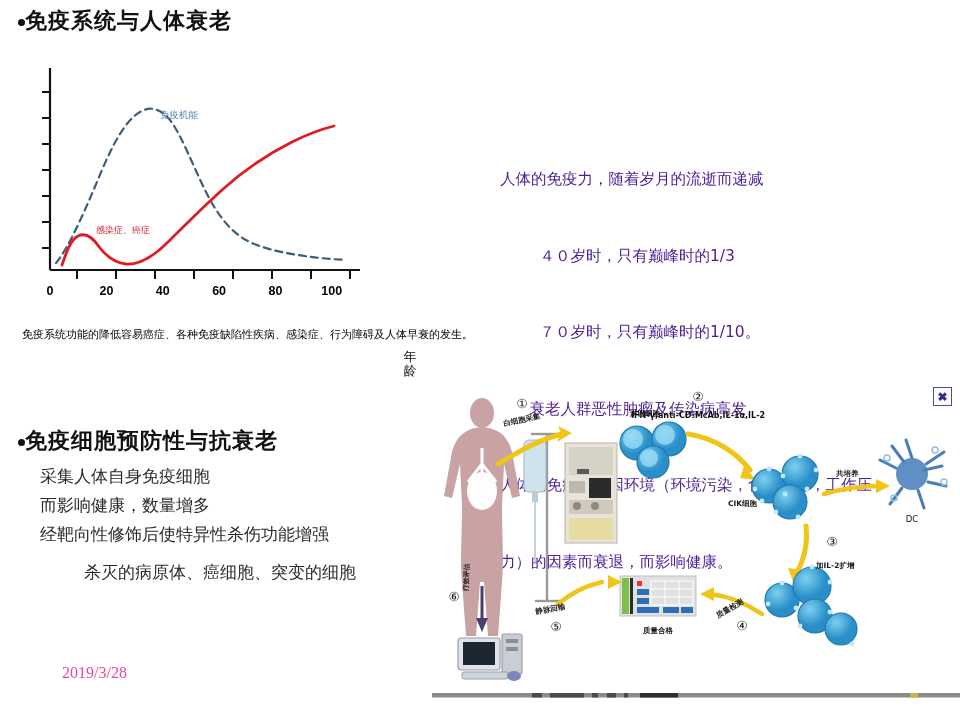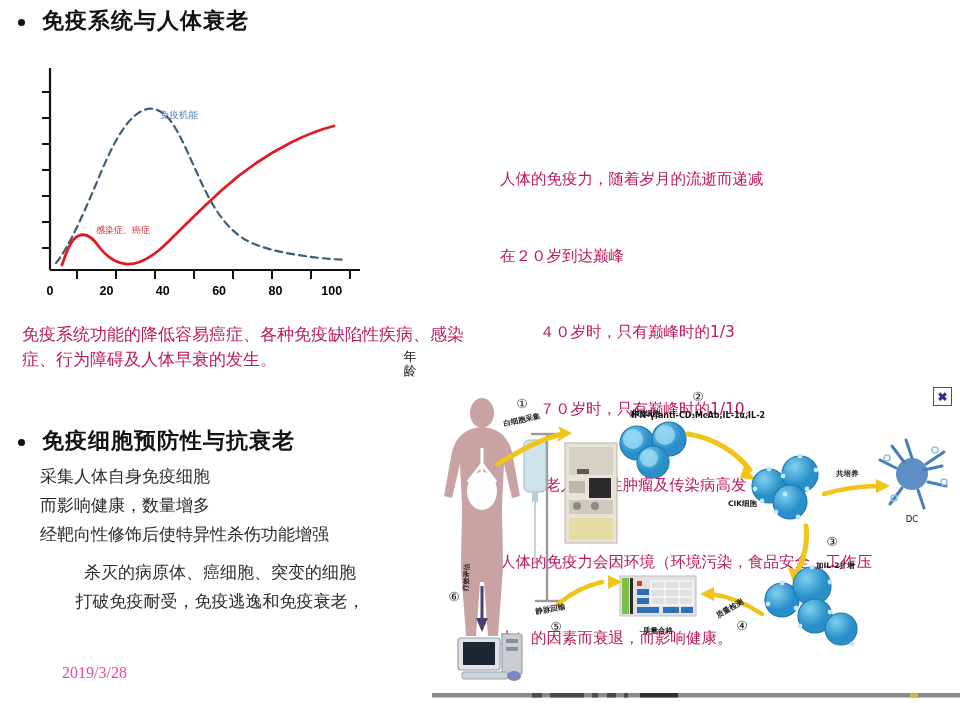--- a/index.html
+++ b/index.html
@@ -4,21 +4,21 @@
 <style>
   html,body{margin:0;padding:0;}
   body{
     width:960px;height:720px;background:#ffffff;overflow:hidden;position:relative;
     font-family:"Liberation Sans","DejaVu Sans",sans-serif;
   }
   .slide{position:absolute;inset:0;}
 
   
   .heading{
-    position:absolute;display:flex;align-items:center;gap:17px;
+    position:absolute;display:flex;align-items:center;gap:0;
     font-weight:bold;color:#111;letter-spacing:1px;
   }
   .bullet{
     width:7px;height:7px;border-radius:50%;background:#111;flex:0 0 auto;
     position:relative;top:1px;
   }
   #heading1{left:18px;top:6px;font-size:22px;}
   #heading2{left:18px;top:398px;font-size:22px;margin-top:28px;}
 
   
@@ -28,28 +28,28 @@
   .series-label-blue{font-size:9.5px;fill:#4f7fb5;font-family:"DejaVu Sans",sans-serif;}
   .series-label-red{font-size:9px;fill:#d81f27;font-family:"DejaVu Sans",sans-serif;}
   .axis-name{
     position:absolute;left:372px;top:292px;width:16px;
     font-size:13px;color:#111;line-height:14px;text-align:center;
   }
 
   
   #red-caption{
     position:absolute;left:22px;top:322px;width:470px;
-    font-size:17px;color:#be185d;line-height:25px;
+    font-size:11px;color:#000000;line-height:25px;
     font-family:"DejaVu Sans",sans-serif;
   }
 
   
   #right-text{
     position:absolute;left:500px;top:116px;width:440px;
-    font-size:15.5px;color:#be185d;line-height:25.5px;
+    font-size:15.5px;color:#4c1d95;line-height:25.5px;
     font-family:"DejaVu Sans",sans-serif;white-space:pre;
   }
   #right-text div{white-space:pre;}
 
   
   #body-text-1,#body-text-2{
     position:absolute;left:40px;font-size:17px;color:#2b2b2b;line-height:29px;
     font-family:"DejaVu Sans",sans-serif;
   }
   #body-text-1{top:462px;width:360px;}
@@ -135,41 +135,39 @@
       <text class="series-label-blue" x="130" y="60">免疫机能</text>
       <text class="series-label-red" x="66" y="175">感染症、癌症</text>
     </svg>
     <div class="axis-name"><span>年龄</span></div>
   </div>
 
   <div id="red-caption">免疫系统功能的降低容易癌症、各种免疫缺陷性疾病、感染症、行为障碍及人体早衰的发生。</div>
 
   <div id="right-text">
     <div>人体的免疫力，随着岁月的流逝而递减</div>
-    <div>在２０岁到达巅峰</div>
     <div>        ４０岁时，只有巅峰时的1/3</div>
     <div>        ７０岁时，只有巅峰时的1/10。</div>
     <div>      衰老人群恶性肿瘤及传染病高发</div>
     <div>人体的免疫力会因环境（环境污染，食品安全，工作压</div>
     <div>力）的因素而衰退，而影响健康。</div>
   </div>
 
   <div class="heading" id="heading2">
     <span class="bullet"></span>
     <span>免疫细胞预防性与抗衰老</span>
   </div>
 
   <div id="body-text-1">
     <div>采集人体自身免疫细胞</div>
     <div>而影响健康，数量增多</div>
     <div>经靶向性修饰后使特异性杀伤功能增强</div>
   </div>
   <div id="body-text-2">
     <div>杀灭的病原体、癌细胞、突变的细胞</div>
-    <div>打破免疫耐受，免疫逃逸和免疫衰老，</div>
   </div>
 
   <div id="date-stamp">2019/3/28</div>
 
   <div id="diagram">
     <svg id="diagram-svg" width="528" height="325" viewBox="0 0 528 325">
       <defs>
         <radialGradient id="cellg" cx="35%" cy="30%">
           <stop offset="0%" stop-color="#7fd0f0"></stop>
           <stop offset="100%" stop-color="#2a8fc9"></stop>

